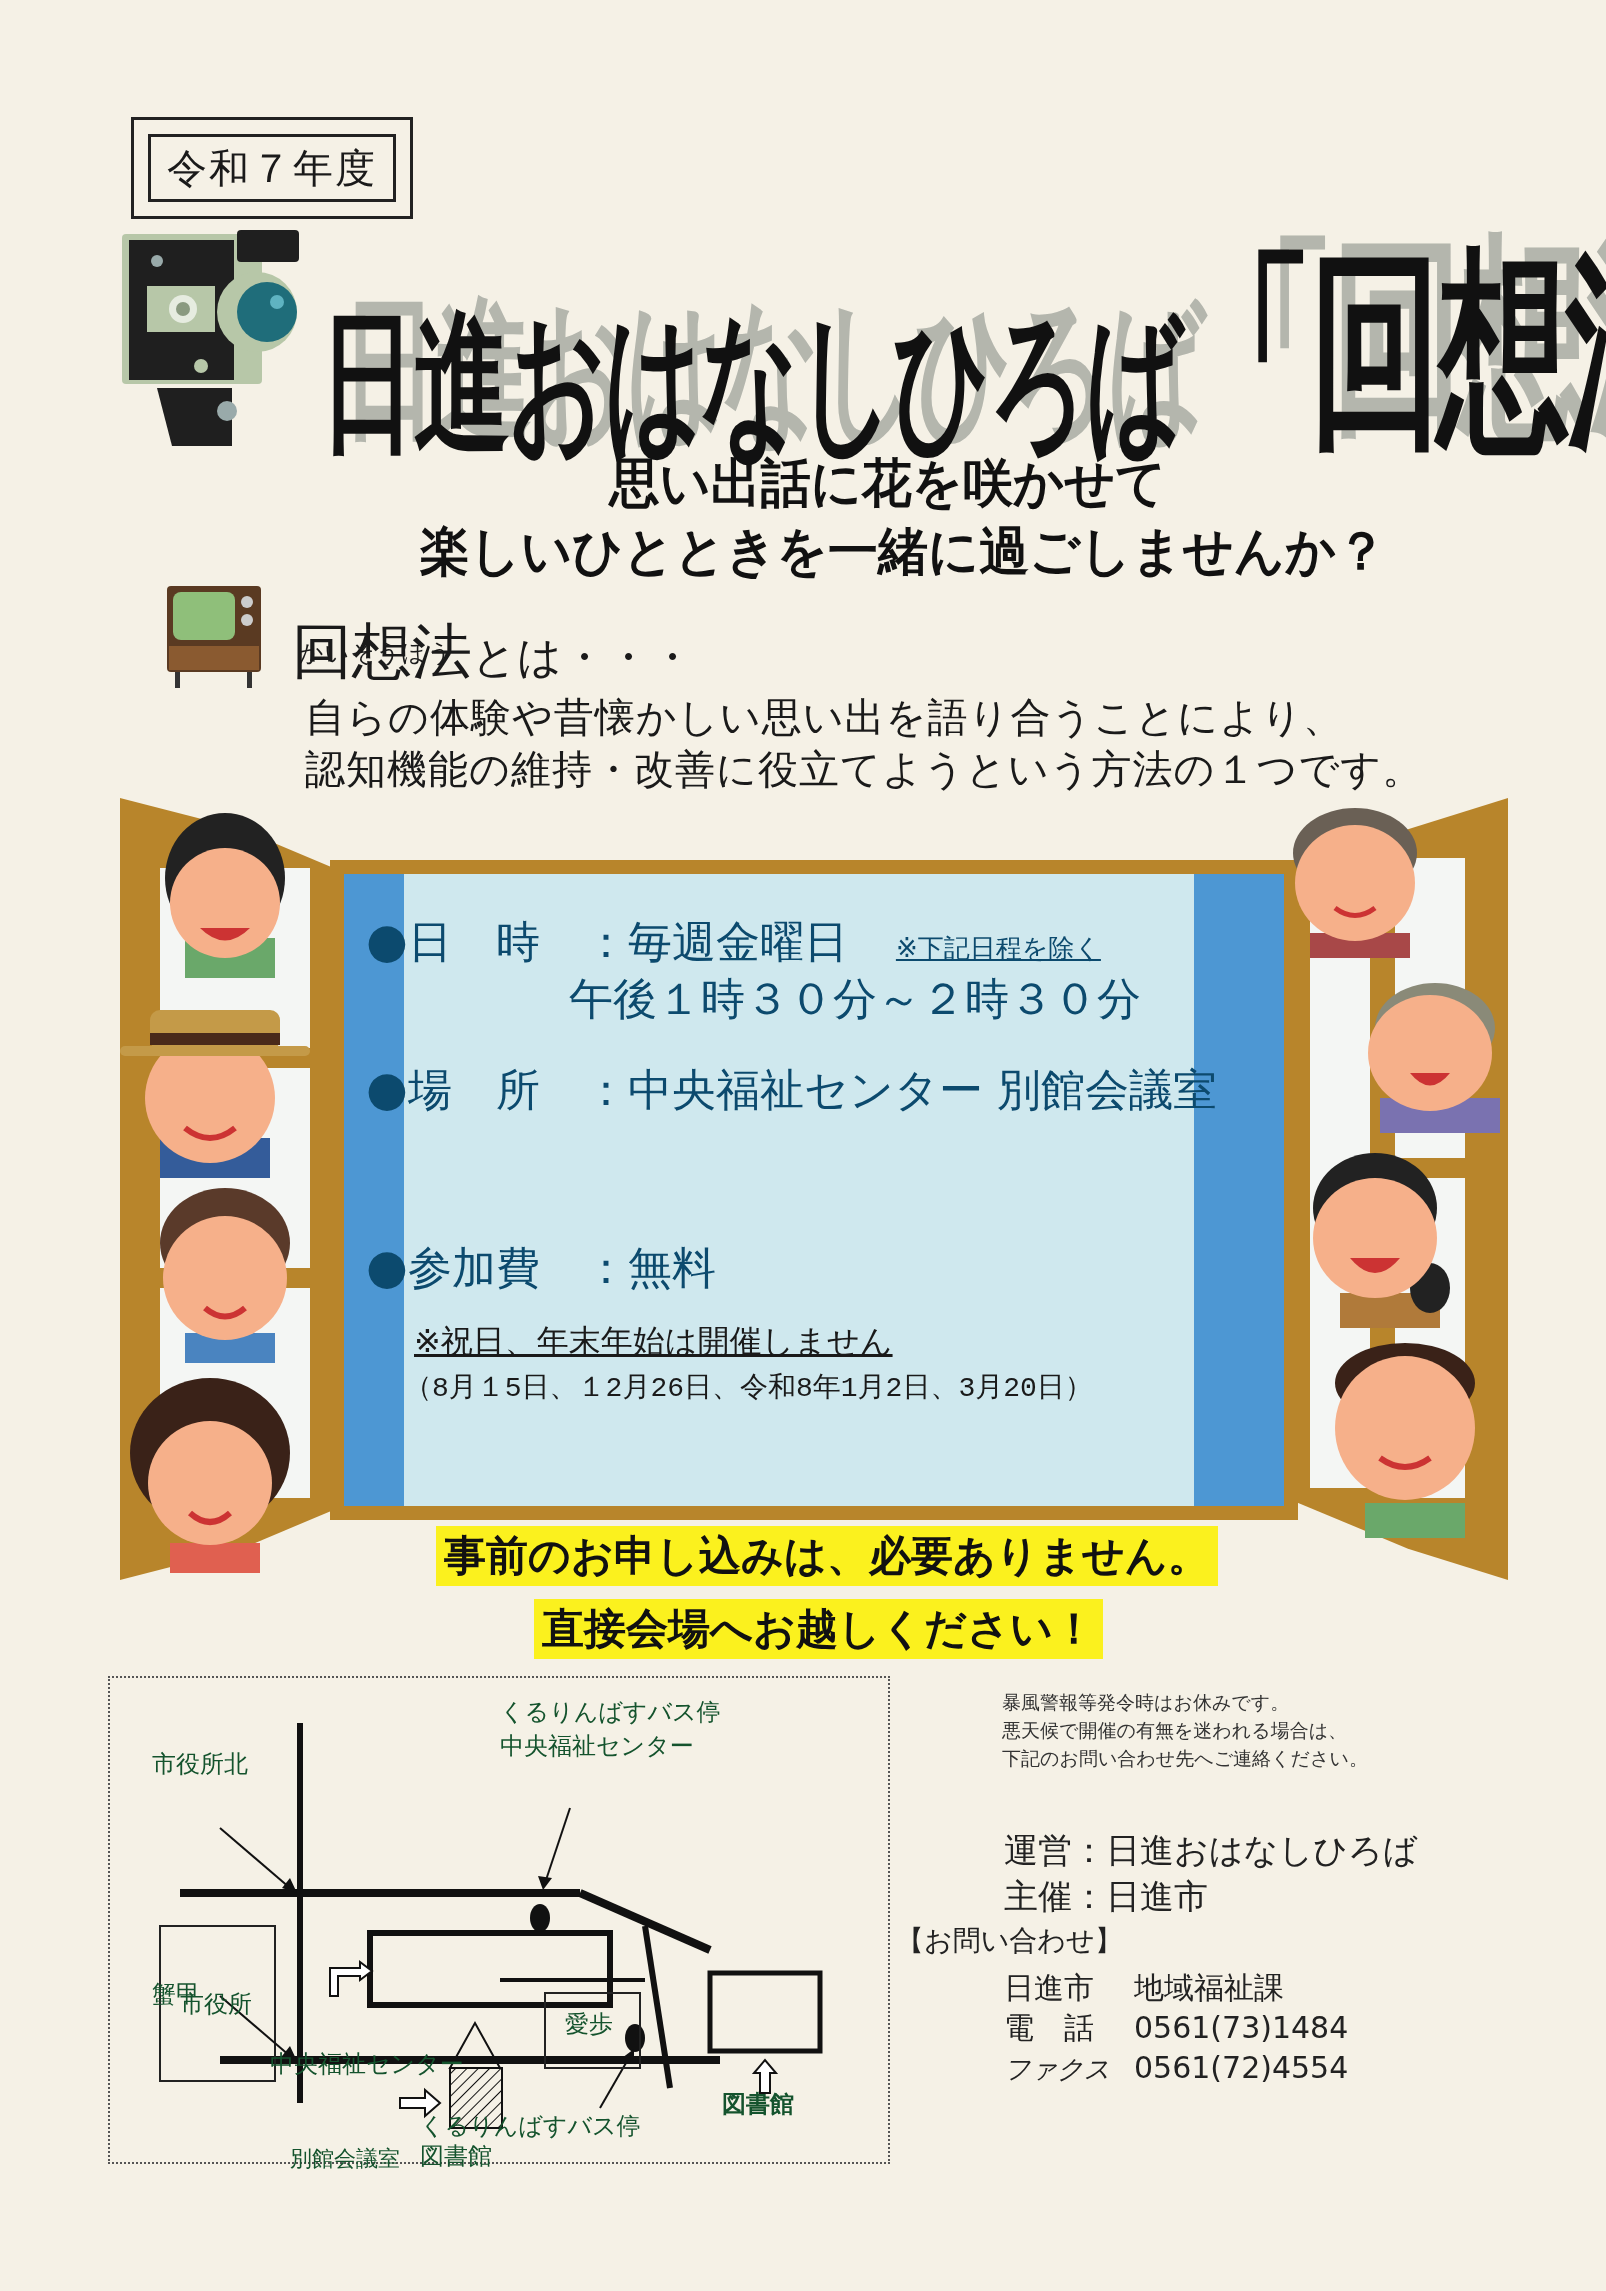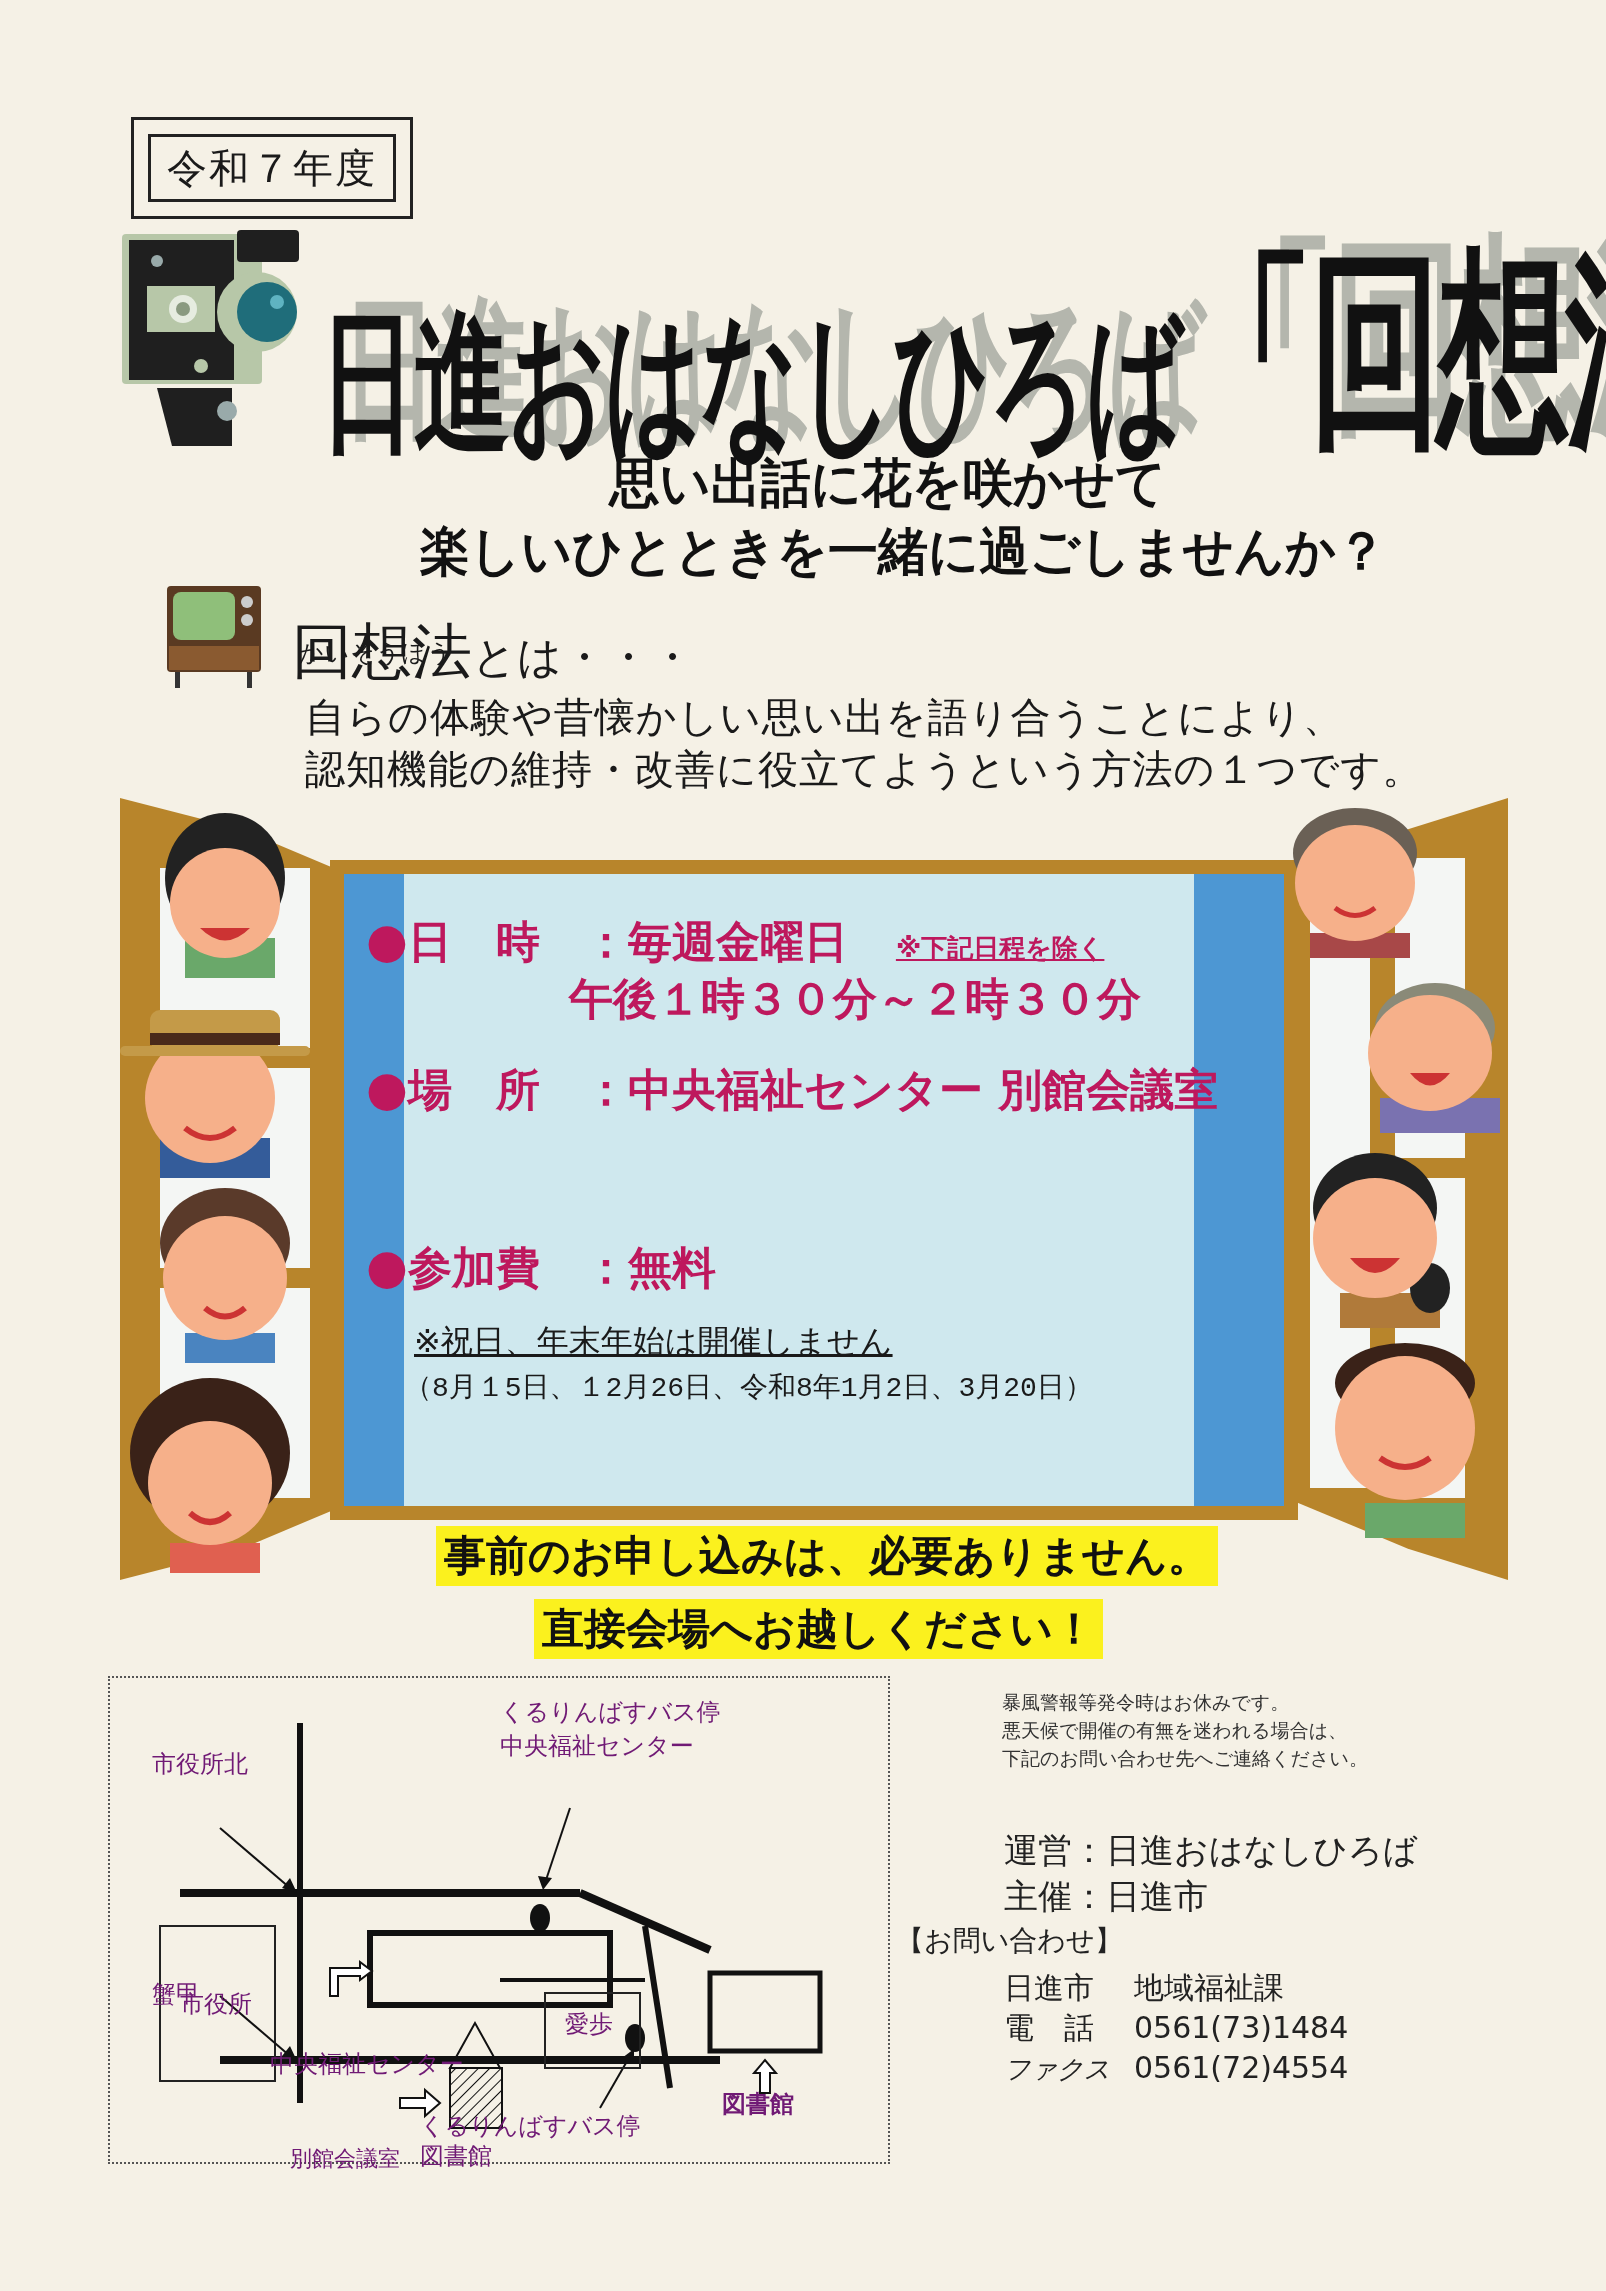--- a/index.html
+++ b/index.html
@@ -92,21 +92,21 @@
     }
     .curtain-l {
       position: absolute; left: 0; top: 0; width: 60px; height: 100%;
       background: #4d97d3;
     }
     .curtain-r {
       position: absolute; right: 0; top: 0; width: 90px; height: 100%;
       background: #4d97d3;
     }
 
-    .info { position: absolute; left: 22px; font-size: 44px; color: #be185d; white-space: nowrap; font-weight: bold; }
+    .info { position: absolute; left: 22px; font-size: 44px; color: #0c4a6e; white-space: nowrap; }
     .info .bullet { font-size: 48px; }
     .info .lbl { display: inline-block; width: 176px; }
     .note-u { font-size: 26px; text-decoration: underline; margin-left: 48px; }
     .note2 { position: absolute; left: 70px; font-size: 32px; white-space: nowrap; }
     .note3 { position: absolute; left: 60px; font-size: 28px; white-space: nowrap; }
 
     
     .face { position: absolute; }
 
     
@@ -117,21 +117,21 @@
     }
     .hl1 { left: 436px; top: 1526px; }
     .hl2 { left: 534px; top: 1599px; }
 
     
     .map {
       left: 108px; top: 1676px; width: 782px; height: 488px;
       border: 2px dotted #555;
     }
     .map svg { position: absolute; left: 0; top: 0; }
-    .map-label { position: absolute; font-size: 24px; white-space: nowrap; color: #701a75; }
+    .map-label { position: absolute; font-size: 24px; white-space: nowrap; color: #14532d; }
 
     
     .notice { left: 1002px; font-size: 19px; color: #333; white-space: nowrap; }
     .contact { font-size: 34px; color: #222; white-space: nowrap; }
   </style>
 </head>
 <body>
 
 <div class="abs year-box">
   <div class="year-box-inner">令和７年度</div>

